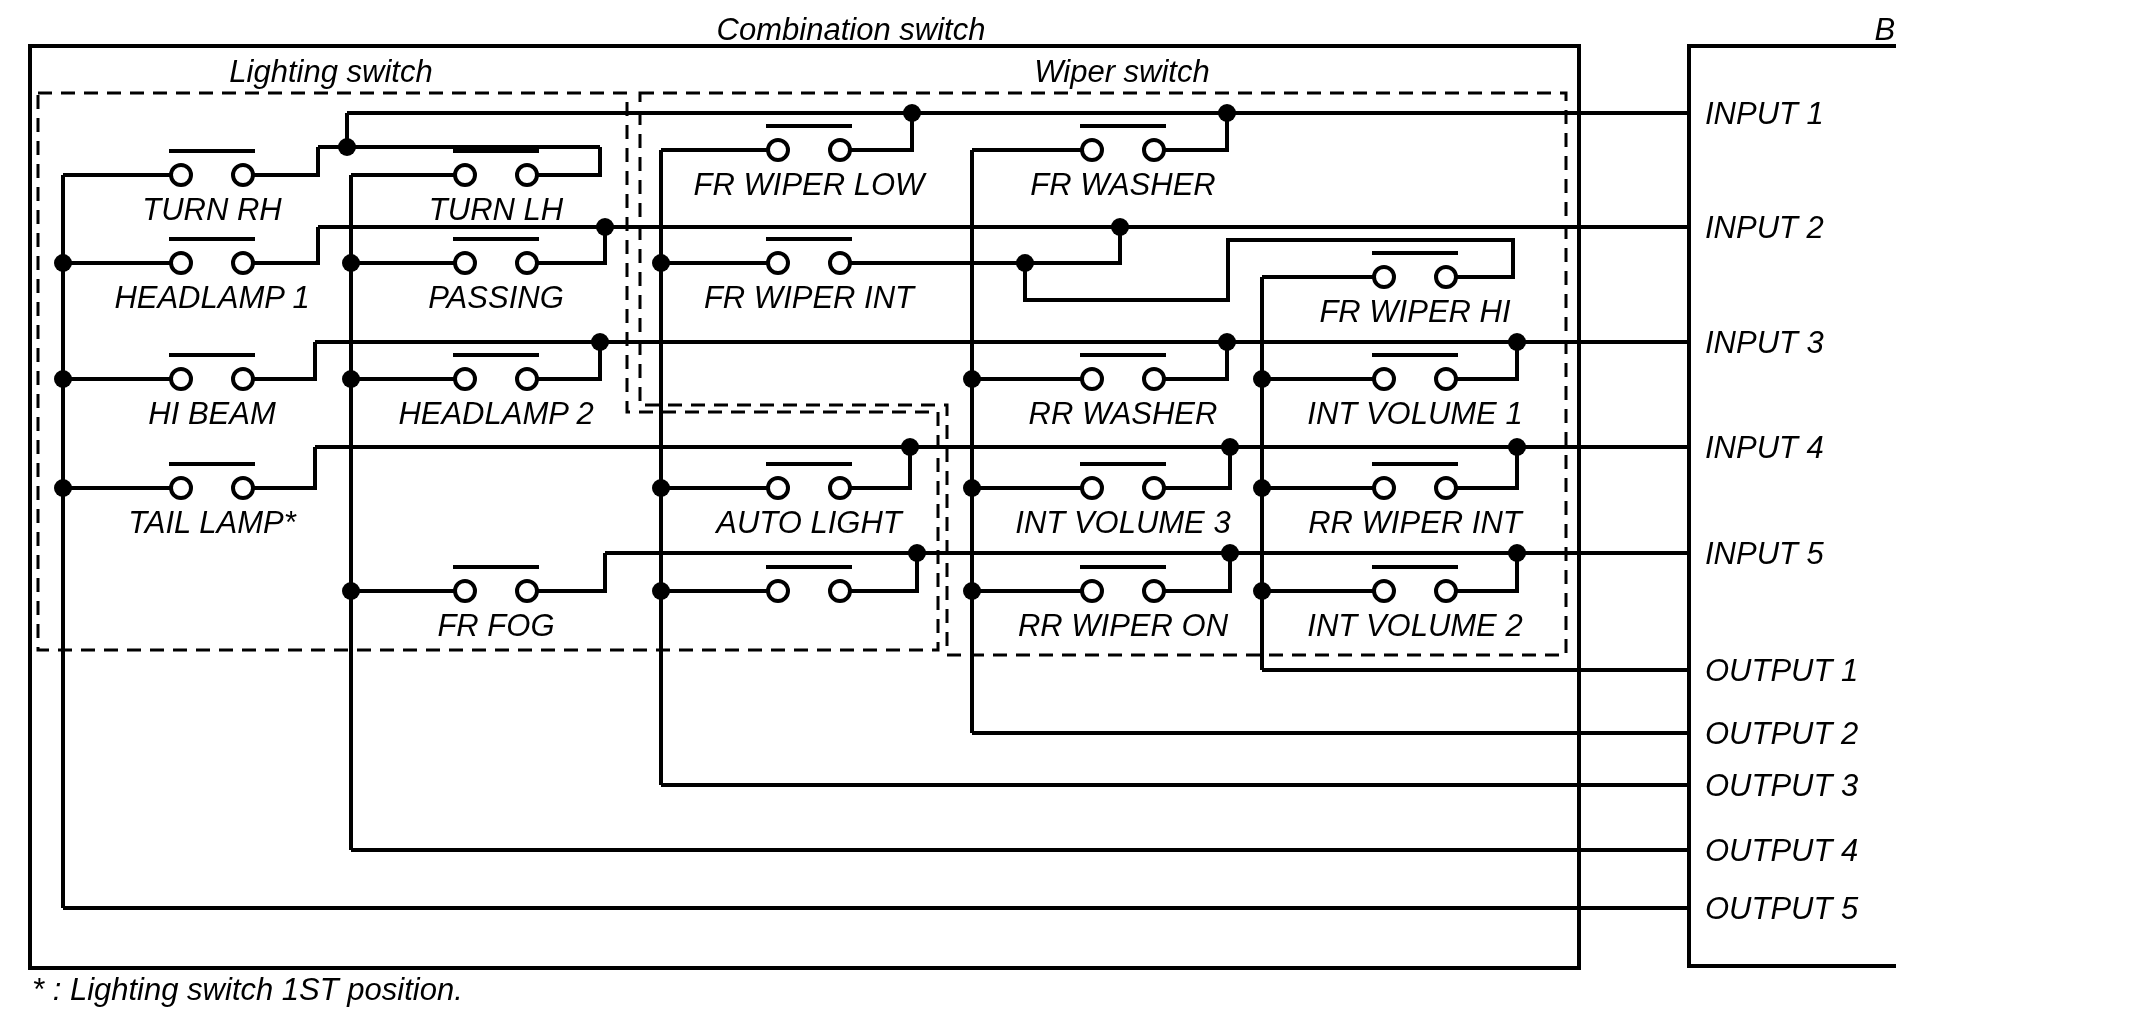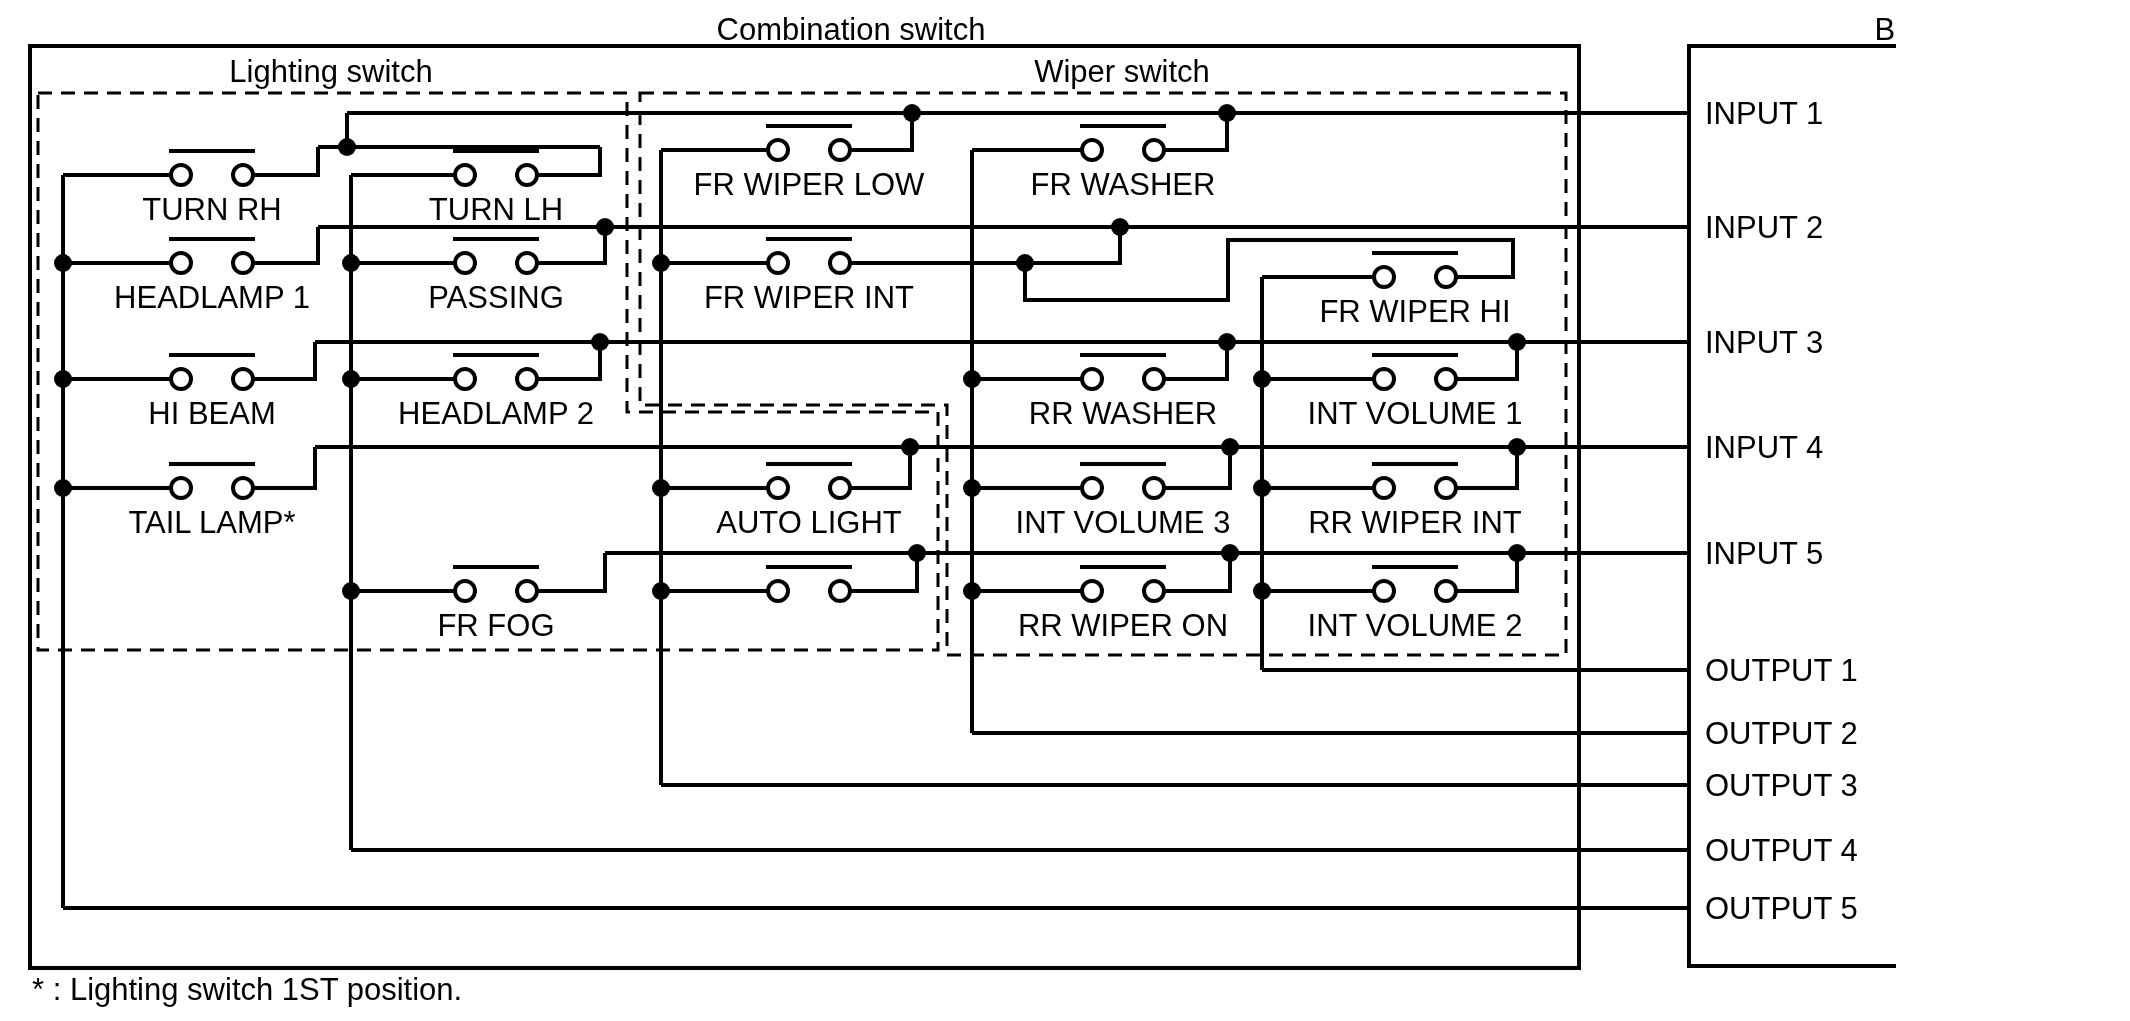--- a/index.html
+++ b/index.html
@@ -1,17 +1,17 @@
 <!DOCTYPE html>
 <html><head>
 <meta charset="utf-8">
 <style>
   html,body{margin:0;padding:0;background:#ffffff;}
   .stage{position:relative;width:1896px;height:1021px;background:#ffffff;overflow:hidden;
-         font-family:"Liberation Sans","DejaVu Sans",sans-serif;}
+         font-family:"Liberation Sans","DejaVu Sans",sans-serif;font-style:italic;}
   svg{display:block;}
   svg text{font-family:"Liberation Sans","DejaVu Sans",sans-serif;font-size:31px;fill:#000;}
   .wire{fill:none;stroke:#000;stroke-width:4;}
   .boxline{fill:none;stroke:#000;stroke-width:4;}
   .dashed{fill:none;stroke:#000;stroke-width:3;stroke-dasharray:14 9;}
   .contact{fill:#fff;stroke:#000;stroke-width:4;}
   .overbar{stroke:#000;stroke-width:4;}
   .dot{fill:#000;stroke:none;}
   .lbl{text-anchor:middle;}
   .pin{text-anchor:start;}

